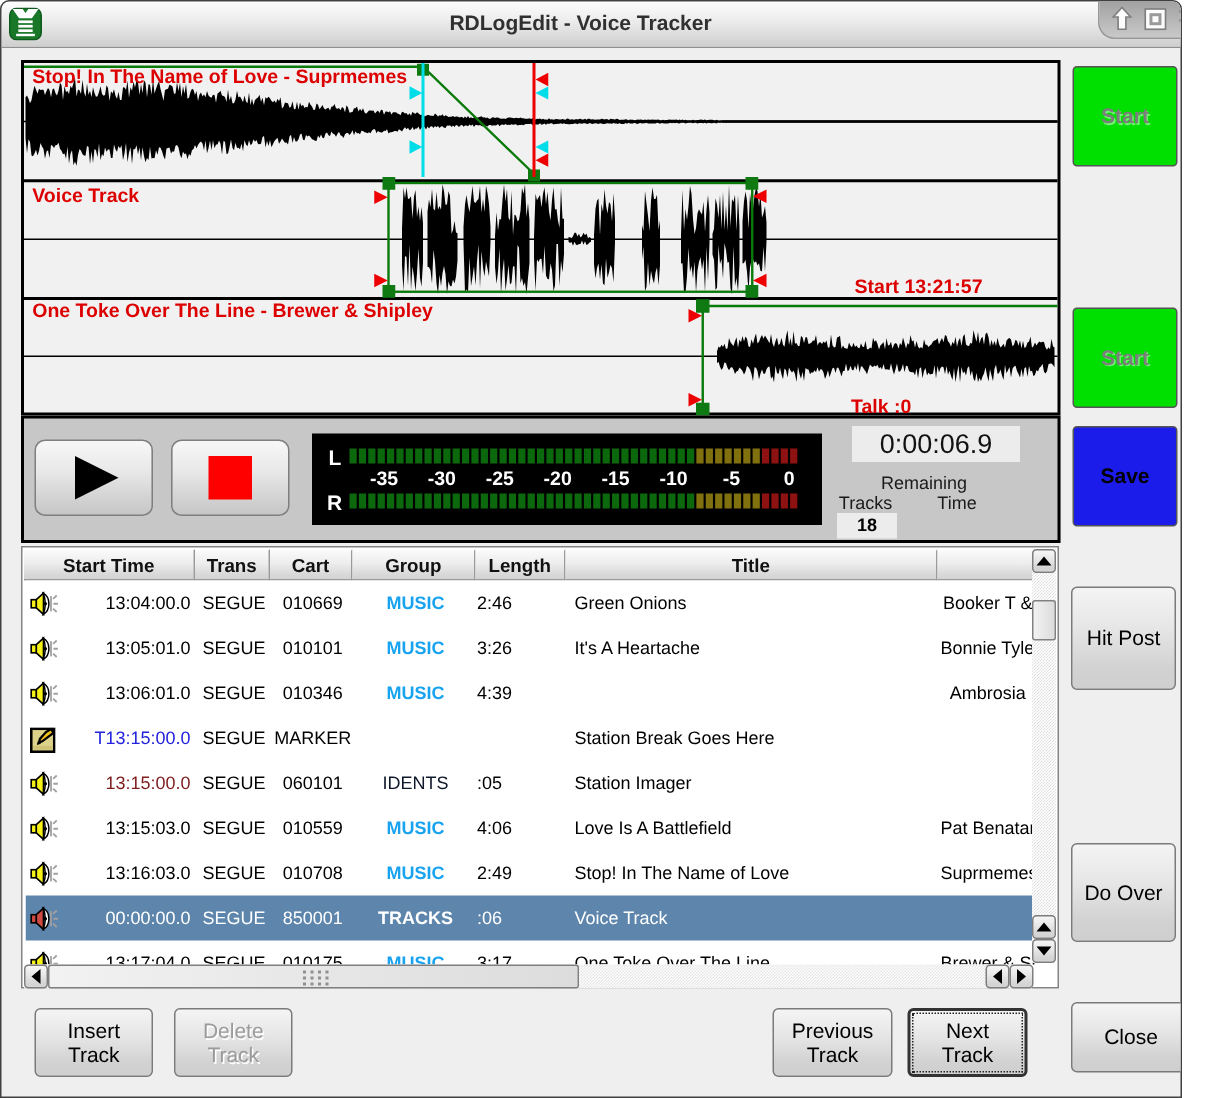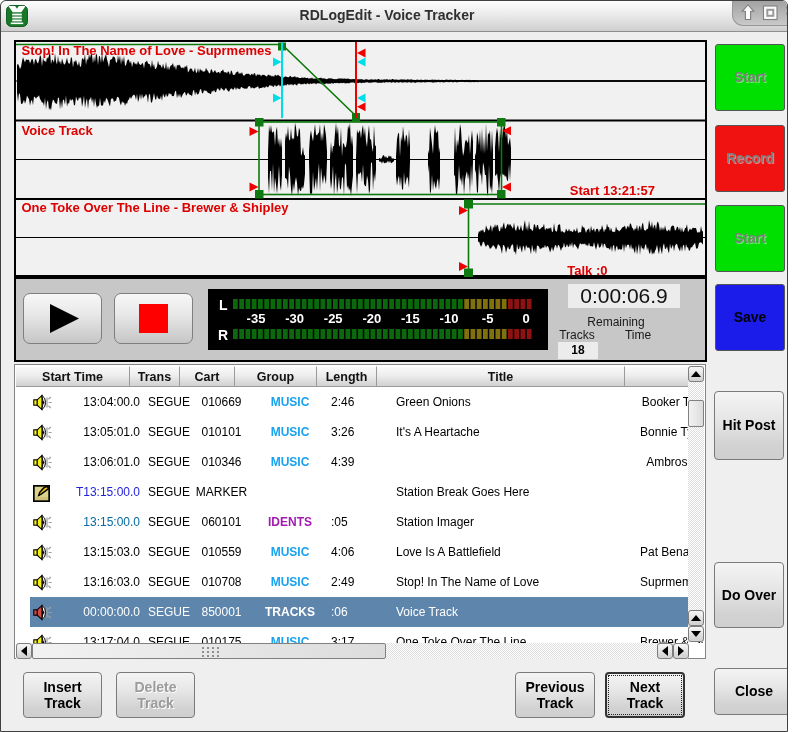--- a/index.html
+++ b/index.html
@@ -12,53 +12,53 @@
 #cluster {position:absolute;right:0;top:0;width:75px;height:25px;
  background:linear-gradient(#a2a2a2,#c9c9c9);border-left:1px solid #989898;border-bottom:1px solid #989898;
  border-radius:0 5px 0 11px;}
 #strip {position:absolute;left:13px;top:276px;width:693px;height:85px;background:#c7c7c7;border:2px solid #000;}
 .qbtn {position:absolute;background:linear-gradient(#f7f7f7,#e9e9e9 40%,#d4d4d4 75%,#c6c6c6);
  border:1px solid #7f7f7f;border-radius:7px;}
 #play {left:7px;top:14px;width:79px;height:51px;}
 #stop {left:98px;top:14px;width:79px;height:51px;}
 #meter {position:absolute;left:192px;top:10px;width:340px;height:61px;background:#000;}
 #timebox {position:absolute;left:552px;top:5px;width:112px;height:24px;background:#ececec;
- font-size:21px;color:#111;text-align:center;line-height:24px;}
+ font-size:18px;color:#111;text-align:center;line-height:24px;}
 #remlbl {position:absolute;left:525px;top:36px;width:150px;text-align:center;font-size:12px;color:#1a1a1a;}
 #trklbl {position:absolute;left:541px;top:49px;width:40px;text-align:center;font-size:12px;color:#1a1a1a;}
 #timlbl {position:absolute;left:602px;top:49px;width:40px;text-align:center;font-size:12px;color:#1a1a1a;}
 #trkbox {position:absolute;left:542px;top:63px;width:40px;height:17px;background:#ececec;
  font-size:12px;font-weight:bold;text-align:center;line-height:17px;color:#000;}
 #timbox {position:absolute;left:586px;top:63px;width:82px;height:17px;background:#ececec;
  font-size:12px;font-weight:bold;text-align:center;line-height:17px;color:#e80000;margin-top:42px;}
 .cbtn {position:absolute;left:714px;width:70px;height:67px;border:1px solid #555;border-radius:3px;
  font-size:14px;font-weight:bold;text-align:center;}
 .cbtn span {color:#7d7d7d;text-shadow:1px 1px 0 rgba(255,255,255,0.45);}
 #bstart1 {top:43px;background:#00e000;line-height:65px;}
 #brecord {top:124px;background:#f01111;line-height:65px;}
 #bstart2 {top:204px;background:#00e000;line-height:65px;}
 #bsave {top:283px;background:#1c1cea;line-height:65px;}
 #bsave span {color:#000;text-shadow:none;}
 .gbtn {position:absolute;background:linear-gradient(#f4f4f4,#e6e6e6 40%,#d2d2d2 80%,#cfcfcf);
- border:1px solid #7a7a7a;border-radius:4px;font-size:14px;font-weight:bold;color:#000;
+ border:1px solid #7a7a7a;border-radius:4px;font-size:14px;font-weight:normal;color:#000;
  display:flex;align-items:center;justify-content:center;text-align:center;line-height:1.15;}
 #bhit {left:713px;top:390px;width:70px;height:69px;}
 #bdo {left:713px;top:561px;width:70px;height:66px;}
 #bclose {left:713px;top:667px;width:80px;height:47px;}
 #bins {left:22px;top:671px;width:79px;height:46px;}
 #bdel {left:115px;top:671px;width:79px;height:46px;color:#9b9b9b;text-shadow:1px 1px 0 #fff;}
 #bprev {left:514px;top:671px;width:80px;height:46px;}
 #bnext {left:604px;top:671px;width:80px;height:46px;border:2px solid #333;}
 #bnext .foc {position:absolute;left:1px;top:1px;right:1px;bottom:1px;border:1px dotted #222;}
 #tframe {position:absolute;left:13px;top:363px;width:692px;height:295px;border:1px solid #838383;background:#fff;}
 #thead {position:absolute;left:1px;top:1px;height:21px;width:673px;}
 .th {position:absolute;top:0;height:21px;background:linear-gradient(#fafafa,#ededed 45%,#d8d8d8 85%,#d3d3d3);
  border-right:1px solid #9a9a9a;border-bottom:1px solid #9a9a9a;border-top:1px solid #fff;
  font-size:12.5px;font-weight:bold;color:#111;text-align:center;line-height:20px;}
-#tbody {position:absolute;left:15px;top:22px;width:673px;height:256px;overflow:hidden;background:#fff;
+#tbody {position:absolute;left:2px;top:22px;width:673px;height:256px;overflow:hidden;background:#fff;
  font-size:12px;color:#000;}
 .tr {position:absolute;left:0;width:673px;height:30px;line-height:30px;white-space:nowrap;}
 .ic {position:absolute;left:3px;top:6px;width:19px;height:19px;}
 .c {position:absolute;top:0;height:30px;}
 .t  {left:26px;width:84px;text-align:right;}
 .tr2{left:101px;width:76px;text-align:center;}
 .ca {left:151px;width:81px;text-align:center;}
 .gr {left:205px;width:110px;text-align:center;}
 .le {left:301px;width:52px;}
 .ti {left:366px;width:242px;text-align:left;}
@@ -266,21 +266,20 @@
     </svg>
     <div id="timebox">0:00:06.9</div>
     <div id="remlbl">Remaining</div>
     <div id="trklbl">Tracks</div>
     <div id="timlbl">Time</div>
     <div id="trkbox">18</div>
     <div id="timbox">-0:06:11.9</div>
   </div>
 
   <div id="bstart1" class="cbtn"><span>Start</span></div>
-  <div id="brecord" class="cbtn"><span>Record</span></div>
   <div id="bstart2" class="cbtn"><span>Start</span></div>
   <div id="bsave" class="cbtn"><span>Save</span></div>
   <div id="bhit" class="gbtn">Hit Post</div>
   <div id="bdo" class="gbtn">Do Over</div>
 
   <div id="tframe">
     <div id="thead">
       <div class="th" style="left:0px;width:114px;">Start Time</div>
       <div class="th" style="left:114px;width:50px;">Trans</div>
       <div class="th" style="left:164px;width:55px;">Cart</div>
@@ -357,24 +356,24 @@
 </div>
         <div class="tr" style="top:120px;">
 <span class="ic"><svg width="19" height="19" viewBox="0 0 19 19">
 <rect x="0.8" y="6.8" width="3.6" height="5.4" fill="#f6f217" stroke="#000" stroke-width="1.1"></rect>
 <polygon points="4.2,6.8 9,2.4 9,16.6 4.2,12.2" fill="#f6f217" stroke="#000" stroke-width="1.1"></polygon>
 <path d="M8.8 2.4 Q11.6 9.5 8.8 16.6 Q12.6 14.5 12.6 9.5 Q12.6 4.5 8.8 2.4 Z" fill="#fff" stroke="#000" stroke-width="1"></path>
 <circle cx="10.2" cy="9.5" r="1.2" fill="#000"></circle>
 <rect x="13.4" y="4.4" width="1.2" height="10.2" fill="#a0a0a0"></rect>
 <path d="M15.6 9.5 h3 M15.4 6.2 l2.4,-2.2 M15.4 12.8 l2.4,2.2" stroke="#a0a0a0" stroke-width="1.2" fill="none"></path>
 </svg></span>
-<span class="c t" style="color:#0369a1">13:15:00.0</span>
+<span class="c t" style="color:#7f1d1d">13:15:00.0</span>
 <span class="c tr2">SEGUE</span>
 <span class="c ca">060101</span>
-<span class="c gr" style="color:#a21caf;font-weight:bold;">IDENTS</span>
+<span class="c gr" style="color:#0f172a;font-weight:normal;">IDENTS</span>
 <span class="c le">:05</span>
 <span class="c ti">Station Imager</span>
 <span class="c ar"></span>
 </div>
         <div class="tr" style="top:150px;">
 <span class="ic"><svg width="19" height="19" viewBox="0 0 19 19">
 <rect x="0.8" y="6.8" width="3.6" height="5.4" fill="#f6f217" stroke="#000" stroke-width="1.1"></rect>
 <polygon points="4.2,6.8 9,2.4 9,16.6 4.2,12.2" fill="#f6f217" stroke="#000" stroke-width="1.1"></polygon>
 <path d="M8.8 2.4 Q11.6 9.5 8.8 16.6 Q12.6 14.5 12.6 9.5 Q12.6 4.5 8.8 2.4 Z" fill="#fff" stroke="#000" stroke-width="1"></path>
 <circle cx="10.2" cy="9.5" r="1.2" fill="#000"></circle>

